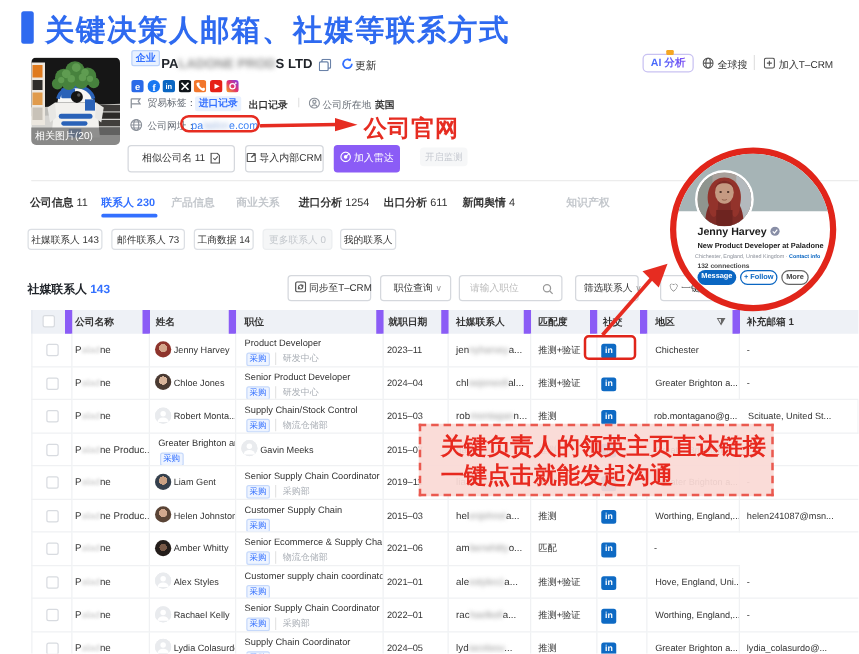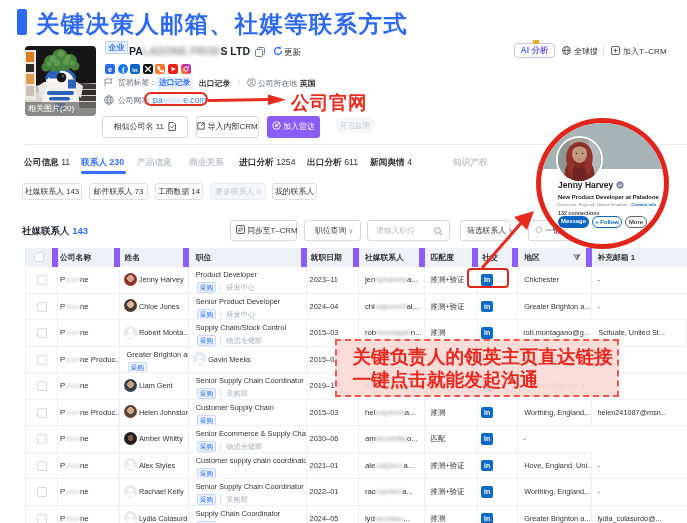--- a/index.html
+++ b/index.html
@@ -404,21 +404,21 @@
       <div class="trow">
         <div class="td" style="border-left:1px solid #f0f1f3;">
           <div class="cb" style="margin-top:8px;"></div>
         </div>
         <div class="td" style="line-height:26px;padding-left:2px;">P<span class="blurc">alad</span>ne</div>
         <div class="td" style="line-height:26px;padding-left:4px;font-size:7.3px;"><span class="ava" style="background:radial-gradient(circle at 50% 45%, #7a5a48 0 30%, #241d1a 31%)"></span>Amber Whitty</div>
         <div class="td pos">
           <div class="posmain">Senior Ecommerce &amp; Supply Cha...</div>
           <div class="postags"><span class="tag1">采购</span><span class="tag2">物流仓储部</span></div>
         </div>
-        <div class="td" style="line-height:26px;padding-left:3px;font-size:7.4px;">2030–06</div>
+        <div class="td" style="line-height:26px;padding-left:3px;font-size:7.4px;">2021–06</div>
         <div class="td" style="line-height:26px;padding-left:6px;">am<span class="blur">berwhitty</span>o...</div>
         <div class="td" style="line-height:26px;padding-left:6px;font-size:7.4px;">匹配</div>
         <div class="td" style="line-height:26px;padding-left:3px;"><span class="lin">in</span></div>
         <div class="td" style="line-height:26px;padding-left:5px;border-right:none;font-size:7.3px;">-</div>
       </div>
       <div class="trow">
         <div class="td" style="border-left:1px solid #f0f1f3;">
           <div class="cb" style="margin-top:8px;"></div>
         </div>
         <div class="td" style="line-height:26px;padding-left:2px;">P<span class="blurc">alad</span>ne</div>

